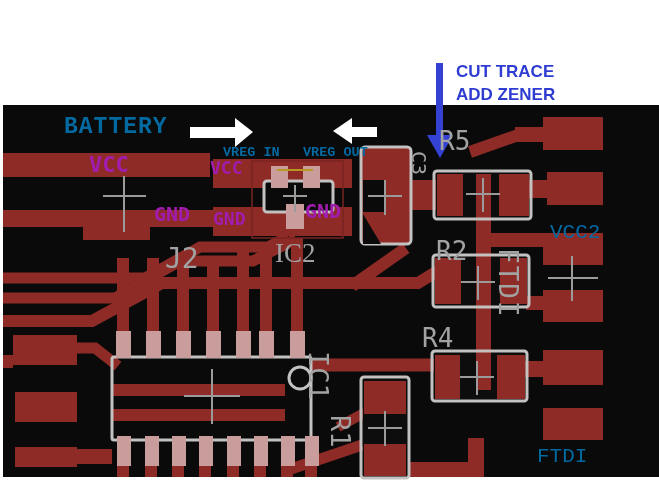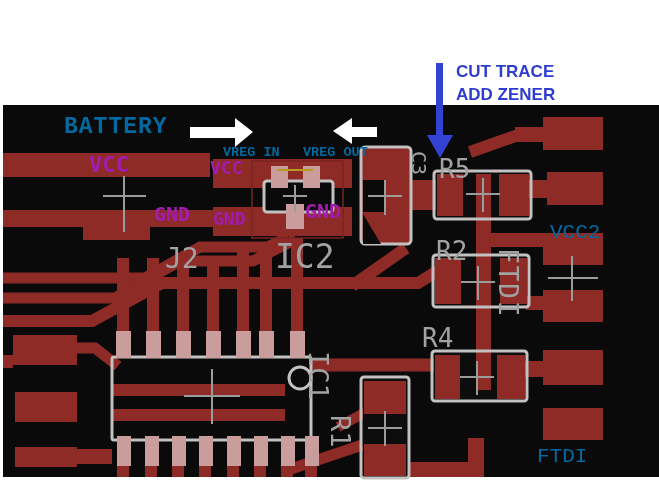--- a/index.html
+++ b/index.html
@@ -16,22 +16,22 @@
   .vregin{left:223px;top:146px;font-size:13.5px;font-weight:700;text-align:right;}
   .vregout{left:303px;top:146px;font-size:13.5px;font-weight:700;text-align:center;}
   .cut1{left:456px;top:63px;}
   .cut2{left:456px;top:86px;}
   .vccmain{left:89px;top:154px;font-size:22px;}
   .vccsmall{left:210px;top:159px;font-size:18px;}
   .gndl{left:154px;top:204px;font-size:20px;}
   .gndm{left:213px;top:210px;font-size:18px;}
   .gndr{left:305px;top:201px;font-size:20px;}
   .j2{left:165px;top:245px;font-size:28px;text-align:right;}
-  .ic2{left:275px;top:240px;font-size:33px;}
-  .r5{left:439px;top:156px;font-size:26px;}
+  .ic2{left:275px;top:240px;font-size:27px;font-family:Liberation Serif, serif;}
+  .r5{left:439px;top:128px;font-size:26px;}
   .r2{left:436px;top:238px;font-size:26px;}
   .r4{left:422px;top:325px;font-size:26px;}
   .c3{left:409px;top:151px;font-size:20px;}
   .ic1{left:305px;top:351px;font-size:27px;}
   .r1{left:327px;top:415px;font-size:27px;}
   .ftdigray{left:495px;top:248px;font-size:26px;letter-spacing:2px;}
   .vcc2{left:550px;top:222px;font-size:21px;}
   .ftdiwhite{left:537px;top:446px;font-size:21px;}
 </style>
 </head>

